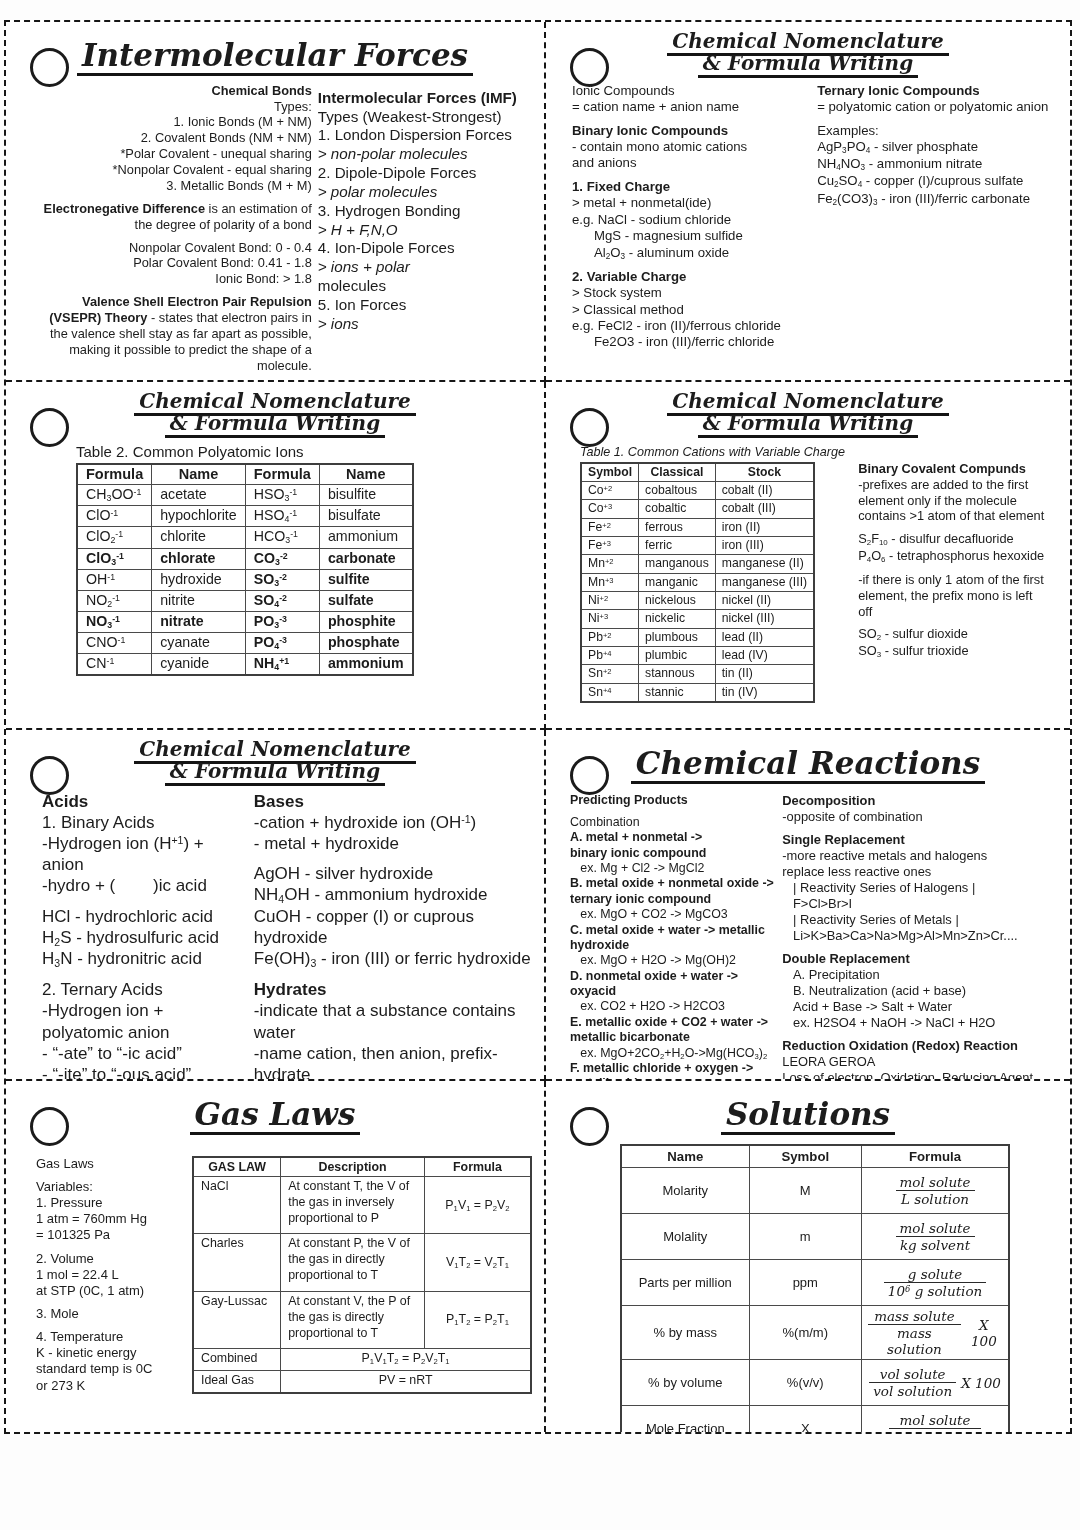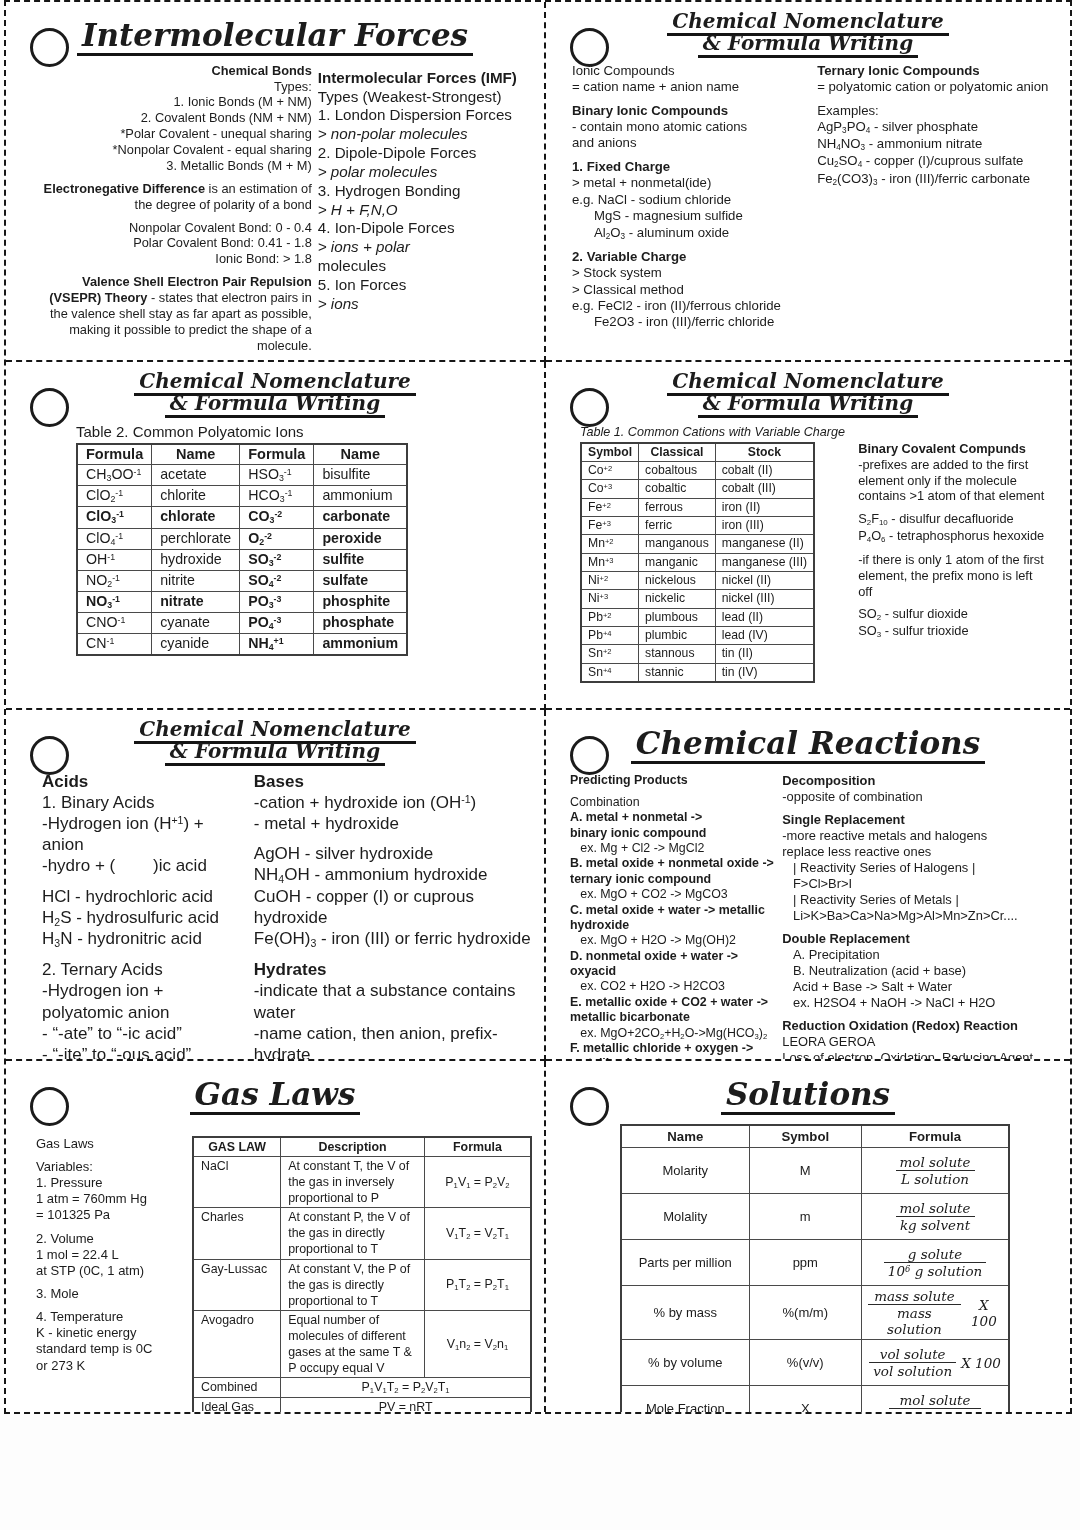--- a/index.html
+++ b/index.html
@@ -1,17 +1,17 @@
 <!DOCTYPE html>
 <html><head>
 <meta charset="utf-8">
 <style>
   html,body{margin:0;padding:0;background:#fdfdfd;}
   body{width:1080px;height:1530px;position:relative;font-family:"Liberation Sans",sans-serif;color:#1c1c1c;}
-  .sheet{position:absolute;left:4px;top:0;width:1064px;border:2px dashed #161616;display:grid;grid-template-columns:540px 1fr;grid-template-rows:360px 348px 351px 351px;background:#fff;}
+  .sheet{position:absolute;left:4px;top:20px;width:1064px;border:2px dashed #161616;display:grid;grid-template-columns:540px 1fr;grid-template-rows:360px 348px 351px 351px;background:#fff;}
   .cell{position:relative;overflow:hidden;}
   .cell:nth-child(odd){border-right:2px dashed #161616;}
   .cell:nth-child(-n+6){border-bottom:2px dashed #161616;}
   .hole{position:absolute;left:24px;top:26px;width:33px;height:33px;border:3px solid #1b1b1b;border-radius:50%;background:#fff;}
   .title{text-align:center;font-family:"DejaVu Serif",serif;font-style:italic;font-weight:bold;margin:0;line-height:1.12;}
   .t1{font-size:31px;margin-top:16px;}
   .t2{font-size:20px;margin-top:8px;}
   .tl{border-bottom:3px solid #141414;padding:0 5px 0;}
   .ln{white-space:pre-wrap;line-height:1.24;}
   .ln.blank{line-height:0.55;}
@@ -169,36 +169,36 @@
             </tr>
           </thead>
           <tbody>
             <tr>
               <td>CH<sub>3</sub>OO<sup>-1</sup></td>
               <td>acetate</td>
               <td>HSO<sub>3</sub><sup>-1</sup></td>
               <td>bisulfite</td>
             </tr>
             <tr>
+              <td>ClO<sup>-1</sup></td>
+              <td>hypochlorite</td>
+              <td>HSO<sub>4</sub><sup>-1</sup></td>
+              <td>bisulfate</td>
+            </tr>
+            <tr>
               <td>ClO<sub>2</sub><sup>-1</sup></td>
               <td>chlorite</td>
               <td>HCO<sub>3</sub><sup>-1</sup></td>
               <td>ammonium</td>
             </tr>
             <tr>
               <td><b>ClO<sub>3</sub><sup>-1</sup></b></td>
               <td><b>chlorate</b></td>
               <td><b>CO<sub>3</sub><sup>-2</sup></b></td>
               <td><b>carbonate</b></td>
-            </tr>
-            <tr>
-              <td>ClO<sub>4</sub><sup>-1</sup></td>
-              <td>perchlorate</td>
-              <td><b>O<sub>2</sub><sup>-2</sup></b></td>
-              <td><b>peroxide</b></td>
             </tr>
             <tr>
               <td>OH<sup>-1</sup></td>
               <td>hydroxide</td>
               <td><b>SO<sub>3</sub><sup>-2</sup></b></td>
               <td><b>sulfite</b></td>
             </tr>
             <tr>
               <td>NO<sub>2</sub><sup>-1</sup></td>
               <td>nitrite</td>
@@ -460,25 +460,20 @@
               <td>Charles</td>
               <td>At constant P, the V of the gas in directly proportional to T</td>
               <td>V<sub>1</sub>T<sub>2</sub> = V<sub>2</sub>T<sub>1</sub></td>
             </tr>
             <tr>
               <td>Gay-Lussac</td>
               <td>At constant V, the P of the gas is directly proportional to T</td>
               <td>P<sub>1</sub>T<sub>2</sub> = P<sub>2</sub>T<sub>1</sub></td>
             </tr>
             <tr>
-              <td>Avogadro</td>
-              <td>Equal number of molecules of different gases at the same T &amp; P occupy equal V</td>
-              <td>V<sub>1</sub>n<sub>2</sub> = V<sub>2</sub>n<sub>1</sub></td>
-            </tr>
-            <tr>
               <td>Combined</td>
               <td colspan="2" class="span-cell">P<sub>1</sub>V<sub>1</sub>T<sub>2</sub> = P<sub>2</sub>V<sub>2</sub>T<sub>1</sub></td>
             </tr>
             <tr>
               <td>Ideal Gas</td>
               <td colspan="2" class="span-cell">PV = nRT</td>
             </tr>
           </tbody>
         </table>
     </div>

